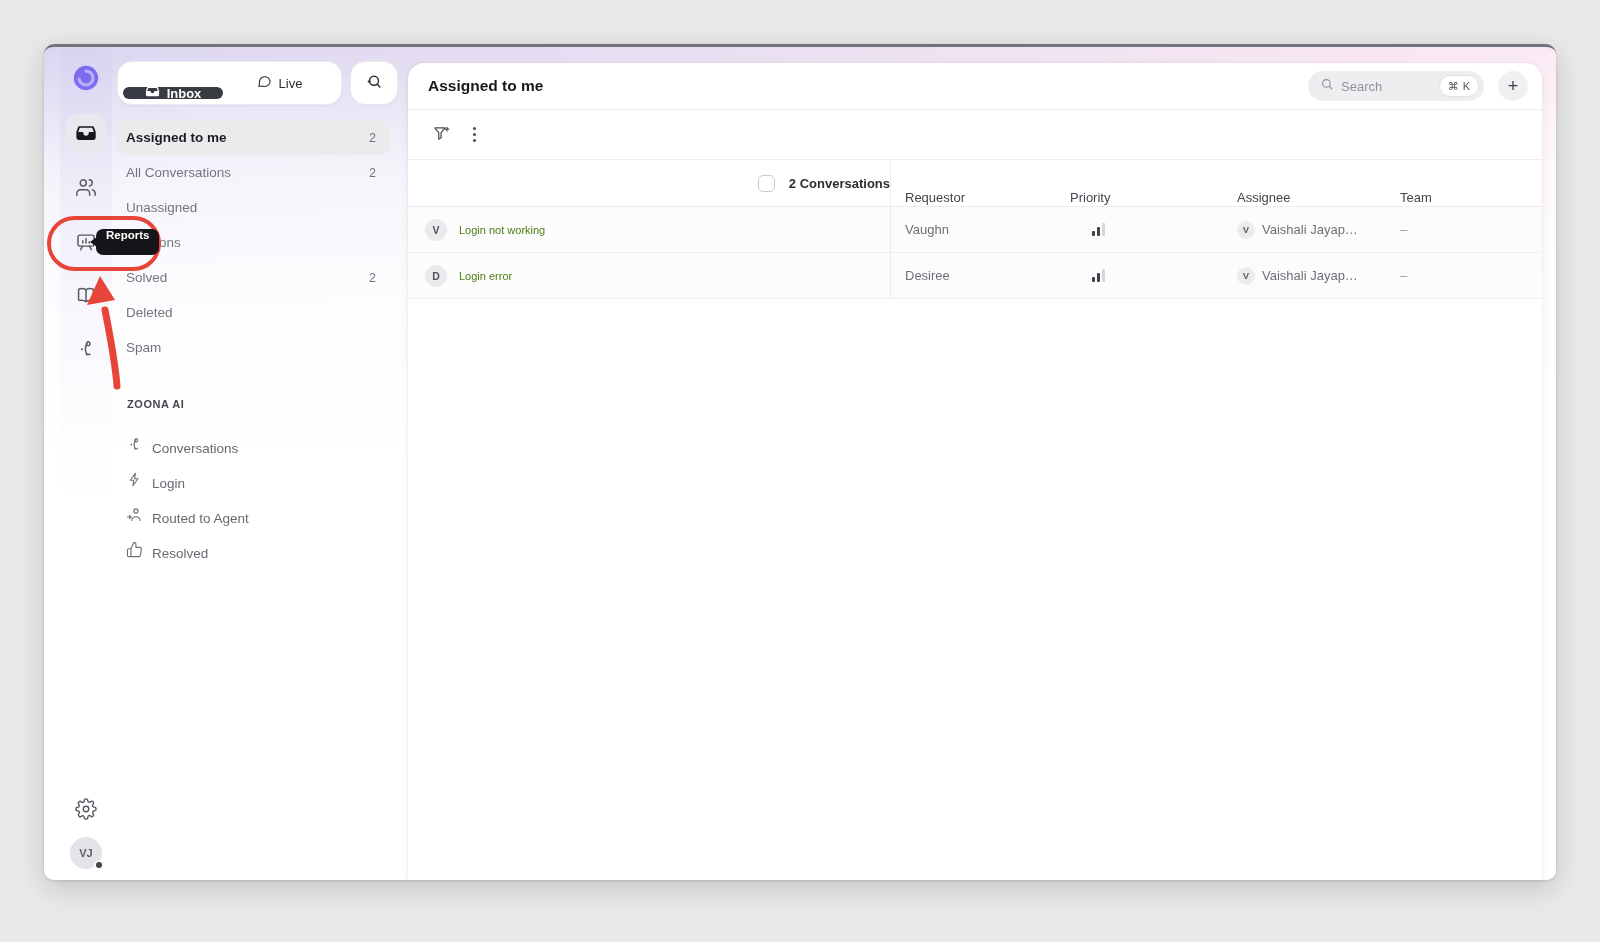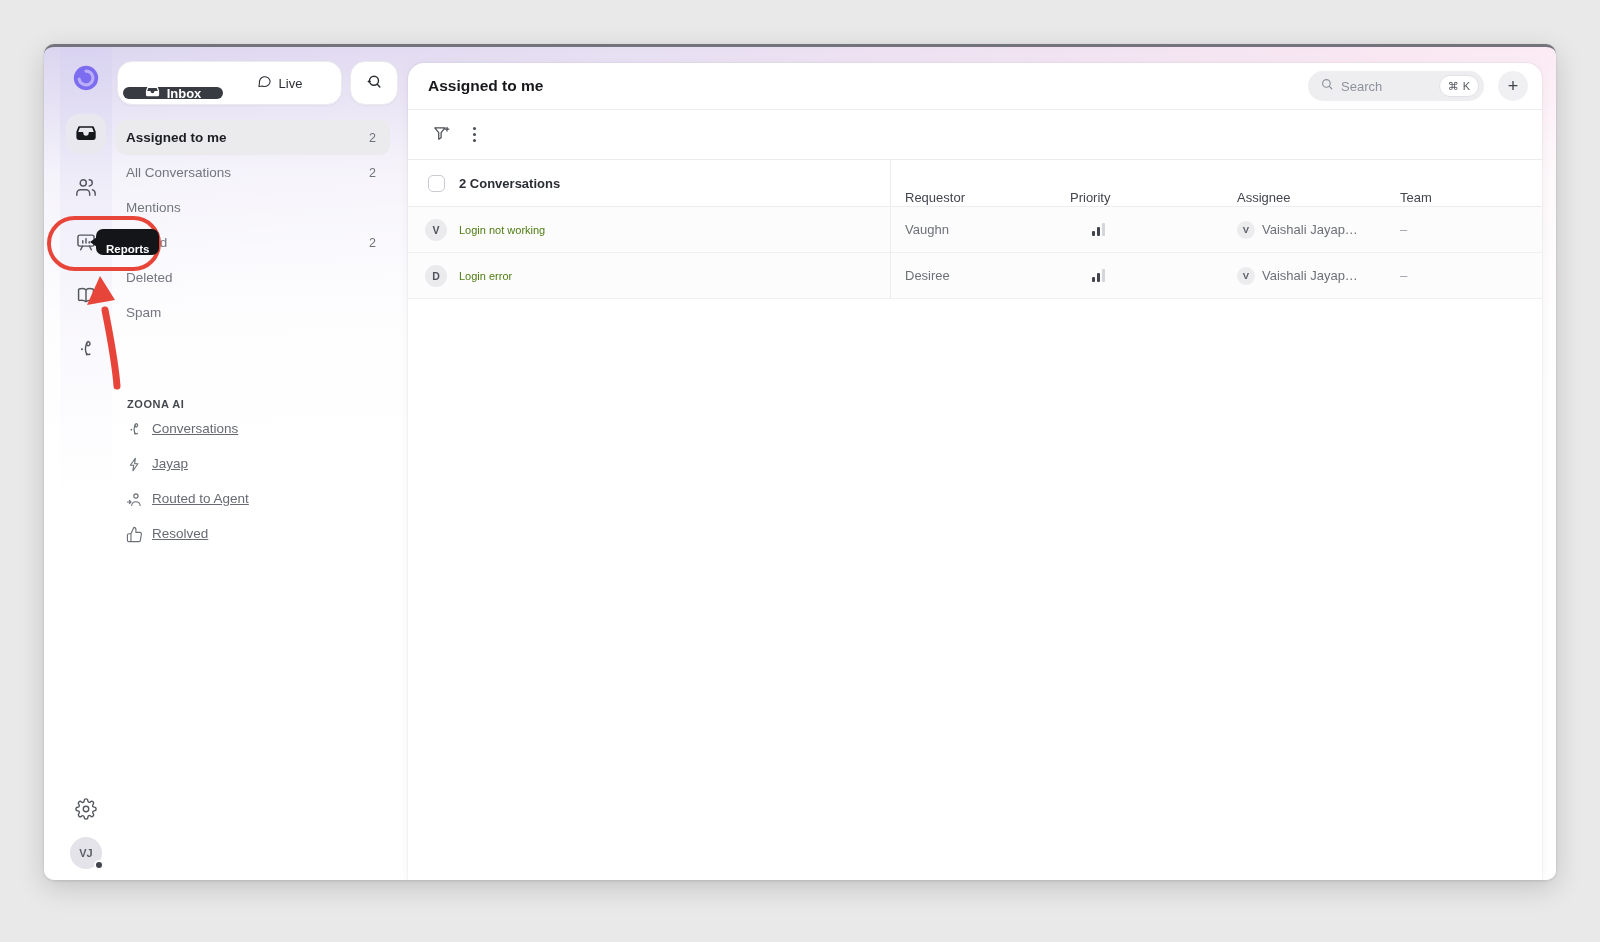--- a/index.html
+++ b/index.html
@@ -68,22 +68,22 @@
   .nav-item { height:35px; display:flex; align-items:center; padding:0 14px 0 10px; border-radius:10px;
     font-size:13.5px; color:#73767e; cursor:pointer; }
   .nav-item .lbl { flex:1; white-space:nowrap; overflow:hidden; }
   .nav-item .count { font-size:12.5px; color:#6f727a; }
   .nav-item.selected { background:#ebebed; }
   .nav-item.selected .lbl { color:#1d1e24; font-weight:bold; }
 
   .section-label { position:absolute; left:31px; top:351px; font-size:11px; font-weight:bold;
     letter-spacing:.05em; color:#45484f; }
   .ai-list { position:absolute; left:20px; top:374px; width:274px; }
-  .ai-item { height:35px; display:flex; align-items:flex-start; padding:0 10px; gap:9px; border-radius:10px;
-    font-size:13.5px; color:#676a72; cursor:pointer;text-decoration:underline; }
+  .ai-item { height:35px; display:flex; align-items:flex-end; padding:0 10px; gap:9px; border-radius:10px;
+    font-size:13.5px; color:#676a72; cursor:pointer; }
   .ai-item svg { width:17px; height:17px; color:#6c6f77; flex:none; }
 
   
   .main { position:absolute; left:364px; top:16px; width:1134px; height:820px; background:#fff;
     border-radius:16px 16px 0 0; z-index:2;
     box-shadow:0 0 0 1px rgba(18,18,30,.03), 0 2px 12px rgba(18,18,30,.05); }
   .main-header { height:47px; display:flex; align-items:center; padding:0 14px 0 20px;
     border-bottom:1px solid #ededef; }
   .page-title { font-size:15.5px; font-weight:bold; color:#17181c; flex:1; }
   .searchbox { width:176px; height:30px; border-radius:15px; background:#eeeef1; display:flex; align-items:center;
@@ -99,21 +99,21 @@
   .toolbar { height:50px; display:flex; align-items:center; padding-left:24px; gap:18px;
     border-bottom:1px solid #ededef; }
   .tool-btn { background:none; border:none; cursor:pointer; color:#4b4e55; display:flex; align-items:center; }
   .tool-btn svg { width:19px; height:19px; }
   .kebab { display:flex; flex-direction:column; gap:3px; padding:4px; }
   .kebab i { width:3px; height:3px; border-radius:50%; background:#4b4e55; }
 
   .table { position:relative; }
   .grid-row { display:grid; grid-template-columns:482px 165px 167px 163px 1fr; align-items:center; }
   .thead { height:47px; border-bottom:1px solid #ededef; background:#fff; }
-  .thead .c1 { display:flex; align-items:center; padding-left:20px; gap:14px; }
+  .thead .c1 { display:flex; align-items:center; padding-left:20px; gap:14px;justify-content:flex-end; }
   .checkbox { width:17px; height:17px; border:1.5px solid #c8cbd0; border-radius:5px; background:#fff; cursor:pointer; }
   .sel-label { font-size:13px; font-weight:bold; color:#2b2e35; }
   .col-h { font-size:13px; color:#43464e; padding-left:15px;margin-top:28px; }
   .trow { height:46px; border-bottom:1px solid #f0f0f2; background:#fcfcfd; cursor:pointer; }
   .trow .c1 { display:flex; align-items:center; padding-left:17px; gap:12px; }
   .row-avatar { width:22px; height:22px; border-radius:50%; background:#ebebee; color:#4e525a;
     font-size:10.5px; font-weight:bold; display:flex; align-items:center; justify-content:center; flex:none; }
   .row-title { font-size:11px; color:#4d7c0f; }
   .cell-text { font-size:13px; color:#6d7077; padding-left:15px; }
   .prio-cell { padding-left:15px; }
@@ -125,21 +125,21 @@
   .a-avatar { width:18px; height:18px; border-radius:50%; background:#ececef; color:#5a5e66;
     font-size:9.5px; font-weight:bold; display:flex; align-items:center; justify-content:center; flex:none; }
   .team-cell { font-size:13px; color:#9ca0a6; padding-left:15px; }
   .v-divider { position:absolute; left:482px; top:0; height:139px; border-left:1px solid #ececef; }
 
   
   .anno { z-index:50; }
   .anno-rect { position:absolute; left:47px; top:216px; width:114px; height:55px; border:4px solid #e8453a;
     border-radius:28px; pointer-events:none; }
   .anno-tooltip { position:absolute; left:96px; top:229px; height:26px; background:#141519; color:#fff;
-    border-radius:7px; display:flex; align-items:flex-end; padding:0 10px; font-size:11.5px; font-weight:bold;
+    border-radius:7px; display:flex; align-items:flex-start; padding:0 10px; font-size:11.5px; font-weight:bold;
     pointer-events:none; }
   .anno-tooltip::before { content:""; position:absolute; left:-6px; top:50%; margin-top:-5px;
     border-top:5px solid transparent; border-bottom:5px solid transparent; border-right:7px solid #141519; }
   .anno-arrow { position:absolute; left:86px; top:274px; width:48px; height:118px; pointer-events:none; }
 </style>
 </head>
 <body>
 
 <div class="stage">
   <div class="window">
@@ -223,20 +223,24 @@
       <nav class="nav-list">
         <div class="nav-item selected">
           <span class="lbl">Assigned to me</span>
           <span class="count">2</span>
         </div>
         <div class="nav-item">
           <span class="lbl">All Conversations</span>
           <span class="count">2</span>
         </div>
         <div class="nav-item">
+          <span class="lbl">Unassigned</span>
+          <span class="count"></span>
+        </div>
+        <div class="nav-item">
           <span class="lbl">Mentions</span>
           <span class="count"></span>
         </div>
         <div class="nav-item">
           <span class="lbl">Solved</span>
           <span class="count">2</span>
         </div>
         <div class="nav-item">
           <span class="lbl">Deleted</span>
           <span class="count"></span>
@@ -256,21 +260,21 @@
             <path d="M13 5.6c-1.6 3.4-2.1 7.2-1 10.3.7 2 2.6 2.7 4.2 1.6"></path>
             <circle cx="7.6" cy="12.2" r="1.2" fill="currentColor" stroke="none"></circle>
             <circle cx="12.8" cy="17.9" r="1.2" fill="currentColor" stroke="none"></circle>
               </svg></span>
           <span>Conversations</span>
         </div>
         <div class="ai-item">
           <span><svg viewBox="0 0 24 24" width="17" height="17" fill="none" stroke="currentColor" stroke-width="1.6" stroke-linejoin="round">
             <path d="M13.2 3.2L6.2 13h4.6l-1 7.8 7-9.8h-4.6l1-7.8z"></path>
               </svg></span>
-          <span>Jayap</span>
+          <span>Login</span>
         </div>
         <div class="ai-item">
           <span><svg viewBox="0 0 24 24" width="17" height="17" fill="none" stroke="currentColor" stroke-width="1.6" stroke-linecap="round" stroke-linejoin="round">
             <circle cx="14" cy="7" r="3"></circle>
                 <path d="M8 20.5c.5-3.2 2.8-5.3 6-5.3s5.5 2.1 6 5.3"></path>
             <path d="M2 15.5h4.5M4.8 13.3l2.2 2.2-2.2 2.2"></path>
               </svg></span>
           <span>Routed to Agent</span>
         </div>
         <div class="ai-item">

